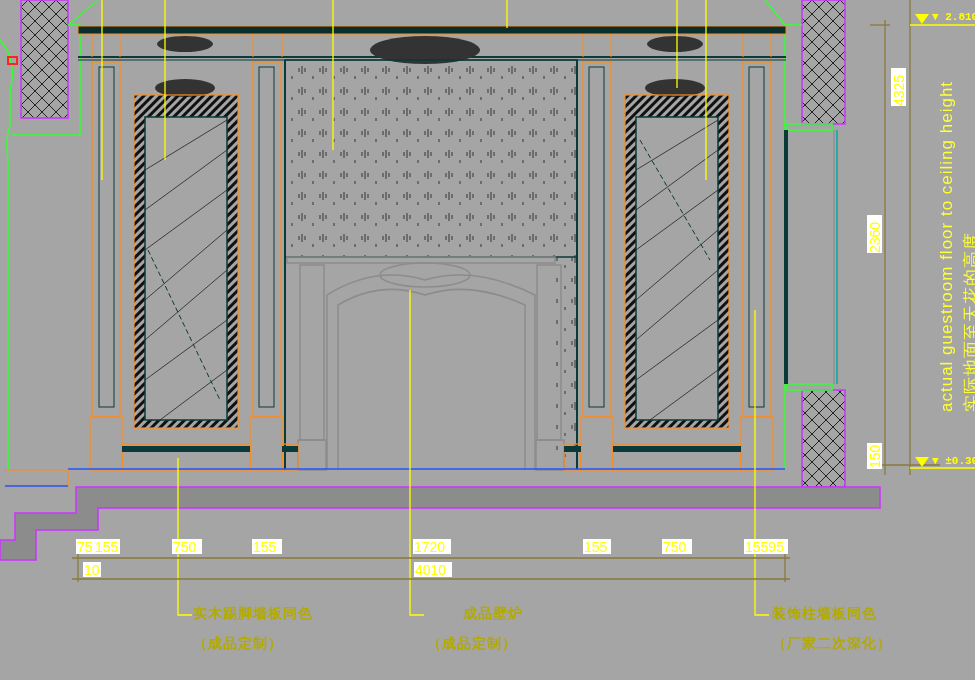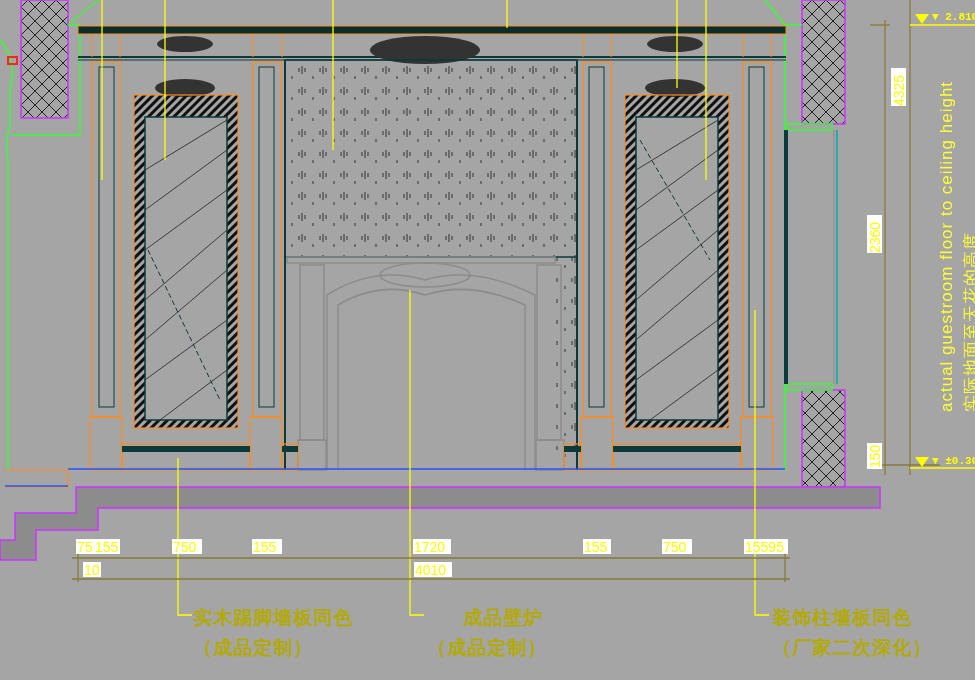--- a/index.html
+++ b/index.html
@@ -1,21 +1,21 @@
 <!DOCTYPE html>
 <html><head>
 <meta charset="utf-8">
 <style>
   html, body { margin:0; padding:0; }
   body { width:975px; height:680px; overflow:hidden; background:#a5a5a5; font-family:"DejaVu Sans", sans-serif; }
   #stage { position:relative; width:975px; height:680px; }
   svg { position:absolute; left:0; top:0; }
   .dimtxt { font-family:"Liberation Sans", sans-serif; font-size:14px; fill:#ffff00; }
   .dimbox { fill:#ffffff; }
-  .label { position:absolute; font-family:"DejaVu Sans", sans-serif; font-weight:bold; font-size:19px; color:#b3aa00; letter-spacing:1px; white-space:nowrap; }
+  .label { position:absolute; font-family:"DejaVu Sans", sans-serif; font-weight:bold; font-size:14px; color:#b3aa00; letter-spacing:1px; white-space:nowrap; }
   .vert { position:absolute; font-family:"Liberation Sans", sans-serif; color:#ffff33; font-size:17px; white-space:nowrap; transform-origin:left top; transform:rotate(-90deg); letter-spacing:1px; }
   .lvl { position:absolute; font-family:"Liberation Mono", monospace; font-size:11px; font-weight:bold; color:#ffff00; white-space:nowrap; }
 </style>
 </head>
 <body>
 
 <div id="stage">
 <svg width="975" height="680" viewBox="0 0 975 680">
   <defs>
     <pattern id="lattice" width="14" height="14" patternUnits="userSpaceOnUse">

